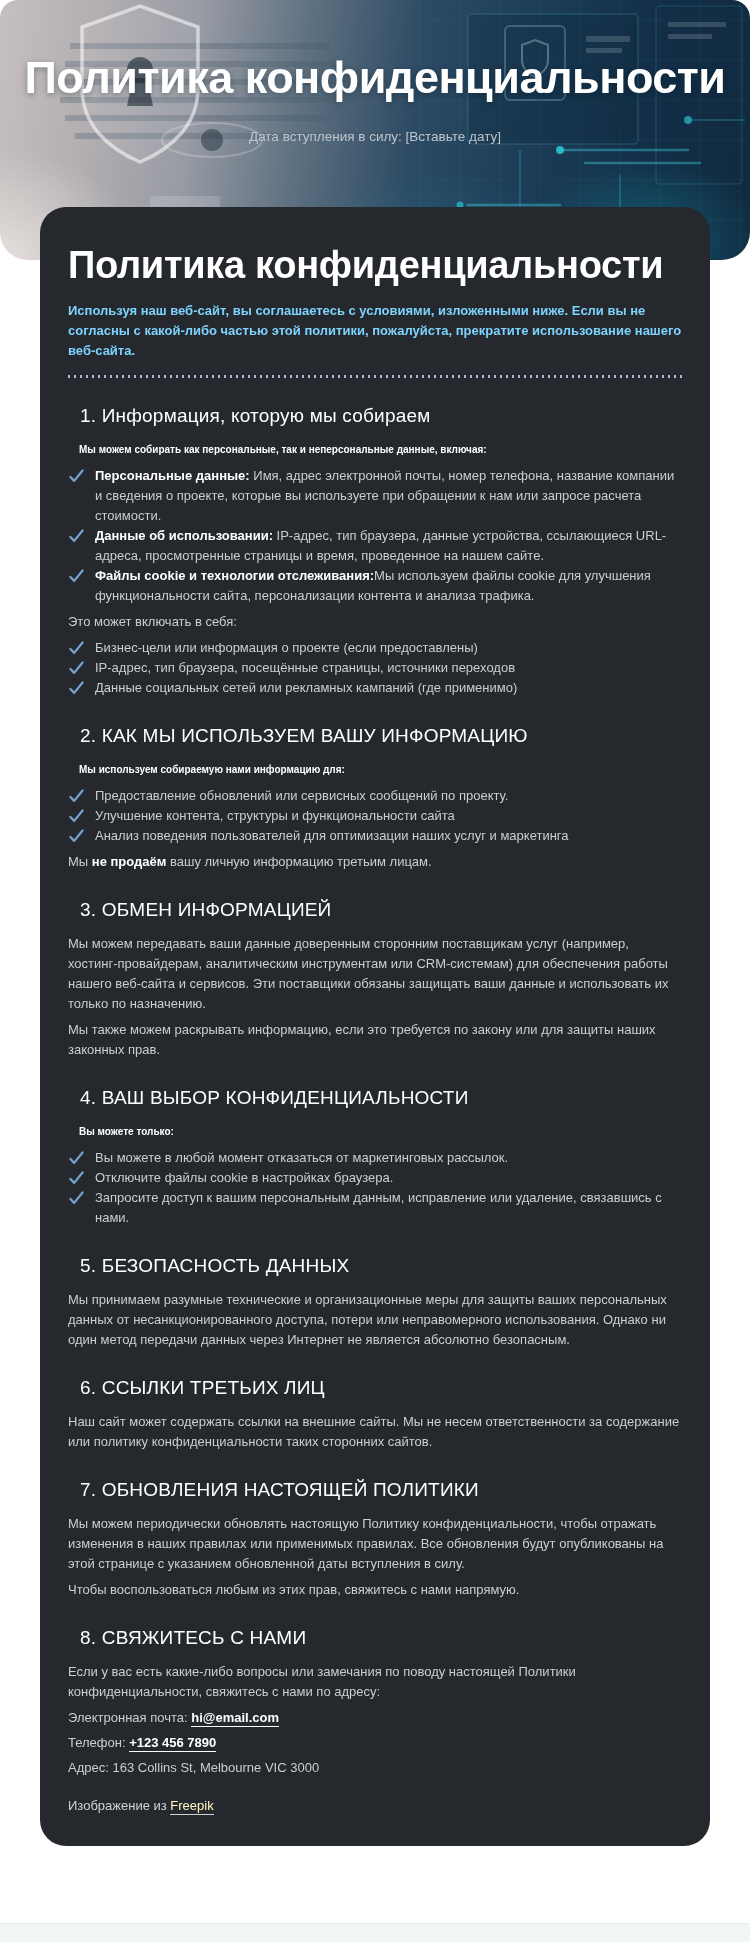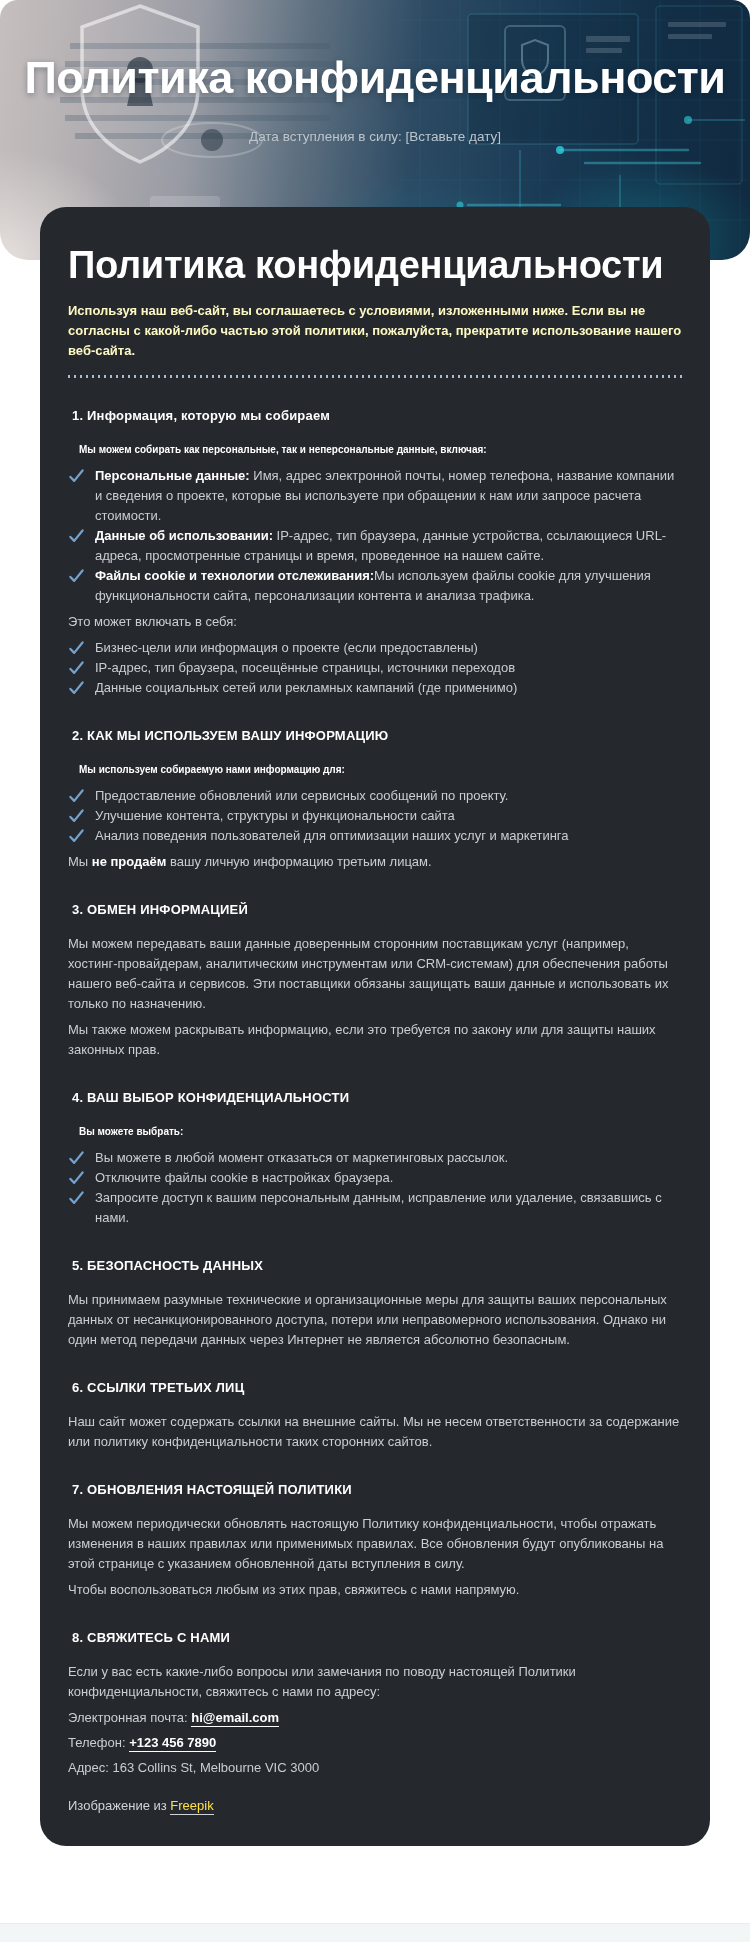--- a/index.html
+++ b/index.html
@@ -34,40 +34,40 @@
     background:#25292d;
     border-radius:26px;
     padding:34px 28px 30px;
     color:#c9ced3;
     font-size:13px;line-height:20px;
   }
   .card-title{
     margin:0 0 12px;color:#ffffff;font-size:38px;line-height:48px;font-weight:700;letter-spacing:-.3px;
   }
   .intro{margin:0 0 7px;}
-  .agreement{margin:0 0 14px;font-weight:700;color:#fef9c3;}
+  .agreement{margin:0 0 14px;font-weight:700;color:#7dd3fc;}
   .divider{
     height:3px;margin:2px 0 0;
     background-image:repeating-linear-gradient(90deg,#a9bcd4 0 2px,transparent 2px 6px);
     background-size:auto 3px;background-repeat:repeat-x;background-position:0 center;
   }
   .section{margin-top:26px;}
-  .section-h{margin:0 4px 12px;color:#ffffff;font-size:13px;line-height:24px;font-weight:700;letter-spacing:.2px;}
+  .section-h{margin:0 12px 12px;color:#ffffff;font-size:19px;line-height:24px;font-weight:400;letter-spacing:.2px;}
   .lead{margin:0 11px 6px;font-weight:700;color:#ffffff;font-size:10px;}
   p.body{margin:0 0 6px;}
   p.body:last-child{margin-bottom:0;}
   .b{font-weight:700;color:#ffffff;}
   ul.checks{list-style:none;margin:0 0 6px;padding:0;}
   ul.checks:last-child{margin-bottom:0;}
   ul.checks li{position:relative;padding-left:27px;margin:0;}
   .check-ic{position:absolute;left:1px;top:3px;}
   .contact-line{margin:5px 0 0;line-height:20px;}
   a.clink{color:#ffffff;font-weight:700;text-decoration:none;border-bottom:1.5px solid #ffffff;padding-bottom:1px;}
   .credit{margin:18px 0 0;color:#cfd4d8;}
-  a.credit-link{color:#fde047;text-decoration:none;border-bottom:1px solid #cfd4d8;padding-bottom:1px;}
+  a.credit-link{color:#fef9c3;text-decoration:none;border-bottom:1px solid #cfd4d8;padding-bottom:1px;}
   .bottom-strip{
     position:absolute;left:0;right:0;bottom:0;height:18px;
     background:#f3f6f7;border-top:1px solid #e8edf0;
   }
 </style>
 </head>
 <body>
 
 <div class="hero">
   <svg class="hero-art" viewBox="0 0 750 260" xmlns="http://www.w3.org/2000/svg" aria-hidden="true">
@@ -177,21 +177,21 @@
         </ul>
         <p class="body"><span>Мы </span><span class="b">не продаём</span><span> вашу личную информацию третьим лицам.</span></p>
       </section>
       <section class="section">
         <h2 class="section-h">3. ОБМЕН ИНФОРМАЦИЕЙ</h2>
         <p class="body">Мы можем передавать ваши данные доверенным сторонним поставщикам услуг (например, хостинг-провайдерам, аналитическим инструментам или CRM-системам) для обеспечения работы нашего веб-сайта и сервисов. Эти поставщики обязаны защищать ваши данные и использовать их только по назначению.</p>
         <p class="body">Мы также можем раскрывать информацию, если это требуется по закону или для защиты наших законных прав.</p>
       </section>
       <section class="section">
         <h2 class="section-h">4. ВАШ ВЫБОР КОНФИДЕНЦИАЛЬНОСТИ</h2>
-        <p class="lead">Вы можете выбрать:</p>
+        <p class="lead">Вы можете только:</p>
         <ul class="checks">
           <li><svg viewBox="0 0 16 15" width="15" height="14" class="check-ic">
               <path d="M1.5 8.5 L5.5 12.7 L14.5 1.6" fill="none" stroke="#74a2cc" stroke-width="2.4" stroke-linecap="round" stroke-linejoin="round"></path>
             </svg><span>Вы можете в любой момент отказаться от маркетинговых рассылок.</span></li>
           <li><svg viewBox="0 0 16 15" width="15" height="14" class="check-ic">
               <path d="M1.5 8.5 L5.5 12.7 L14.5 1.6" fill="none" stroke="#74a2cc" stroke-width="2.4" stroke-linecap="round" stroke-linejoin="round"></path>
             </svg><span>Отключите файлы cookie в настройках браузера.</span></li>
           <li><svg viewBox="0 0 16 15" width="15" height="14" class="check-ic">
               <path d="M1.5 8.5 L5.5 12.7 L14.5 1.6" fill="none" stroke="#74a2cc" stroke-width="2.4" stroke-linecap="round" stroke-linejoin="round"></path>
             </svg><span>Запросите доступ к вашим персональным данным, исправление или удаление, связавшись с нами.</span></li>

